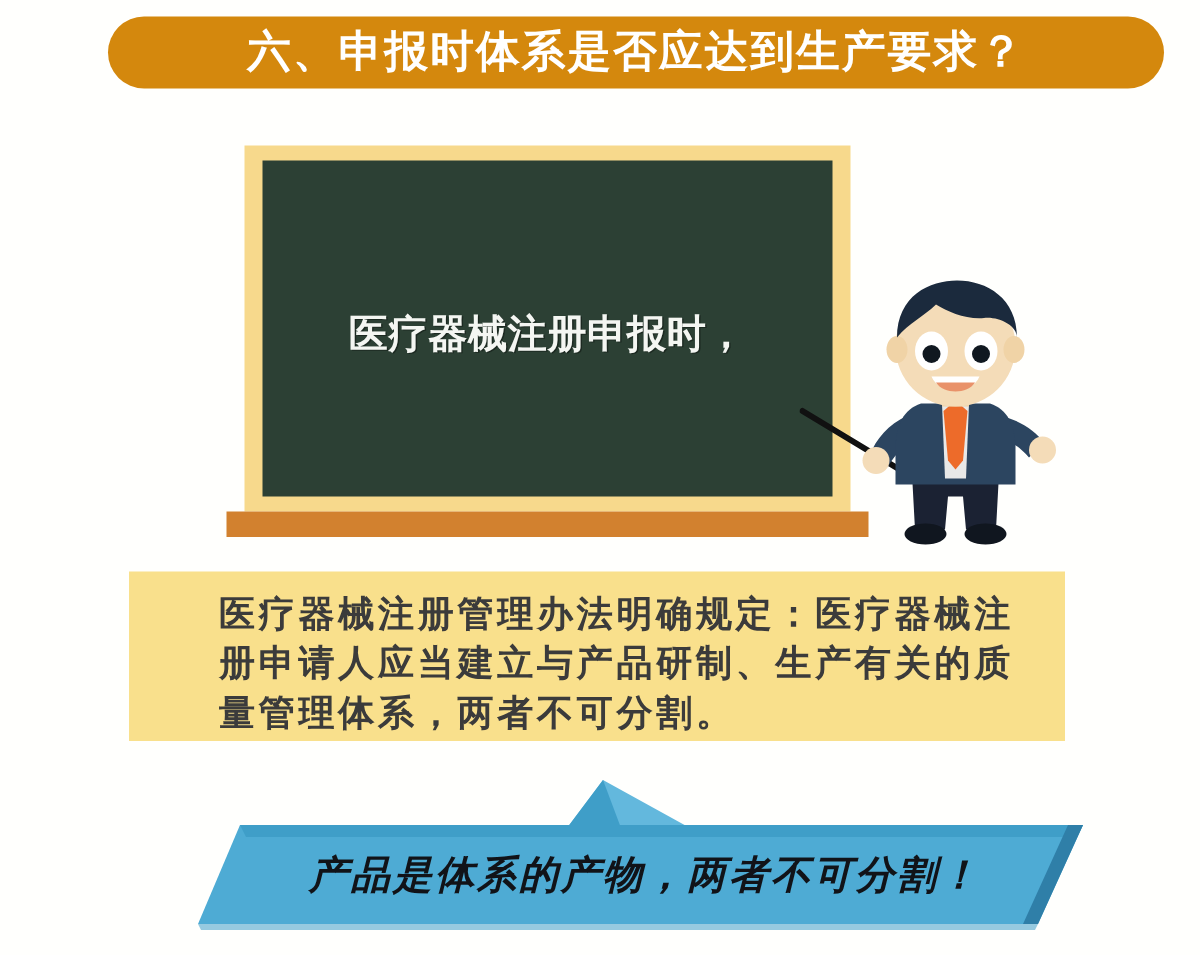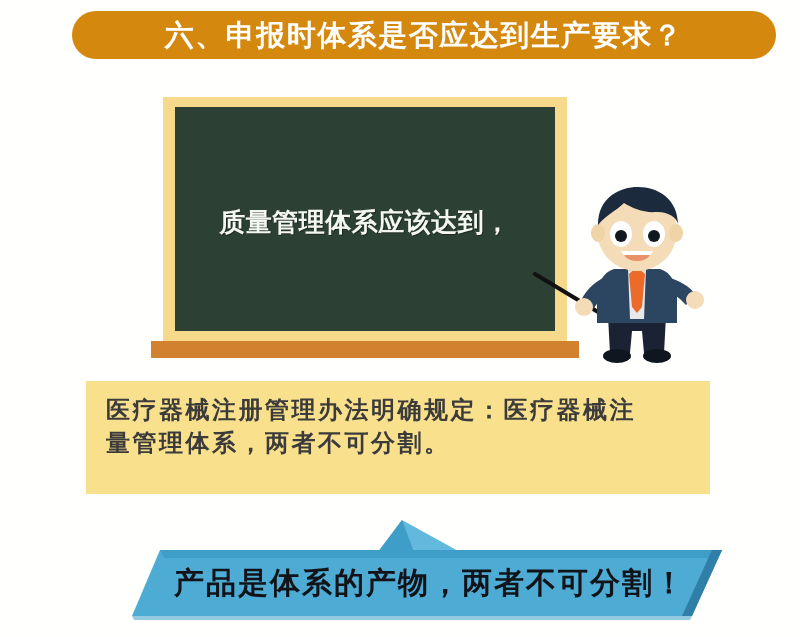--- a/index.html
+++ b/index.html
@@ -118,20 +118,21 @@
     box-sizing: border-box;
     padding: 12px 18px 10px 20px;
   }
   .note-line {
     color: #3b3b3b;
     font-size: 24px;
     font-weight: bold;
     line-height: 1.38;
     letter-spacing: 2.5px;
     white-space: nowrap;
+    margin-left: 40px;
   }
 
   
   .ribbon {
     position: absolute;
     left: 130px;
     top: 512px;
     width: 600px;
     height: 110px;
   }
@@ -143,39 +144,40 @@
     height: 110px;
     display: flex;
     align-items: center;
     justify-content: center;
     padding-top: 33px;
     box-sizing: border-box;
     pointer-events: none;
   }
   .ribbon-text span {
     color: #111318;
-    font-size: 30px;
+    font-size: 26px;
     font-weight: bold;
     letter-spacing: 2px;
     white-space: nowrap;
+    font-style: italic;
   }
 </style>
 </head>
 <body>
 
 <div id="page">
 
   <div class="title-banner">
     <div class="title-text">六、申报时体系是否应达到生产要求？</div>
   </div>
 
   <div class="board-wrap">
     <div class="board-frame">
       <div class="board-surface">
-        <div class="board-line">质量管理体系应该达到，</div>
+        <div class="board-line">医疗器械注册申报时，</div>
       </div>
     </div>
     <div class="board-tray"></div>
   </div>
 
   <svg class="pointer-stick" viewBox="0 0 78 50">
     <line x1="2" y1="3" x2="70" y2="44" stroke="#111111" stroke-width="4" stroke-linecap="round"></line>
     <circle cx="72" cy="45" r="4" fill="#f0d7a8"></circle>
   </svg>
 
@@ -211,20 +213,21 @@
     <ellipse cx="92" cy="53" rx="11" ry="13" fill="#ffffff"></ellipse>
     <circle cx="59" cy="55" r="6" fill="#101820"></circle>
     <circle cx="92" cy="55" r="6" fill="#101820"></circle>
 
     <path d="M59 70 C64 82 86 82 91 70 Z" fill="#ffffff"></path>
     <path d="M62 74 C67 82 83 82 88 74 Z" fill="#e9926a"></path>
   </svg>
 
   <div class="note-box">
     <div class="note-line">医疗器械注册管理办法明确规定：医疗器械注</div>
+    <div class="note-line">册申请人应当建立与产品研制、生产有关的质</div>
     <div class="note-line">量管理体系，两者不可分割。</div>
   </div>
 
   <div class="ribbon">
     <svg viewBox="0 0 600 110" width="600" height="110">
 
       <path d="M272 8 L330 40 L248 40 Z" fill="#63b8dd"></path>
       <path d="M272 8 L284 40 L248 40 Z" fill="#3f9ec8"></path>
 
       <path d="M30 38 L592 38 L562 104 L2 104 Z" fill="#4eabd4"></path>

